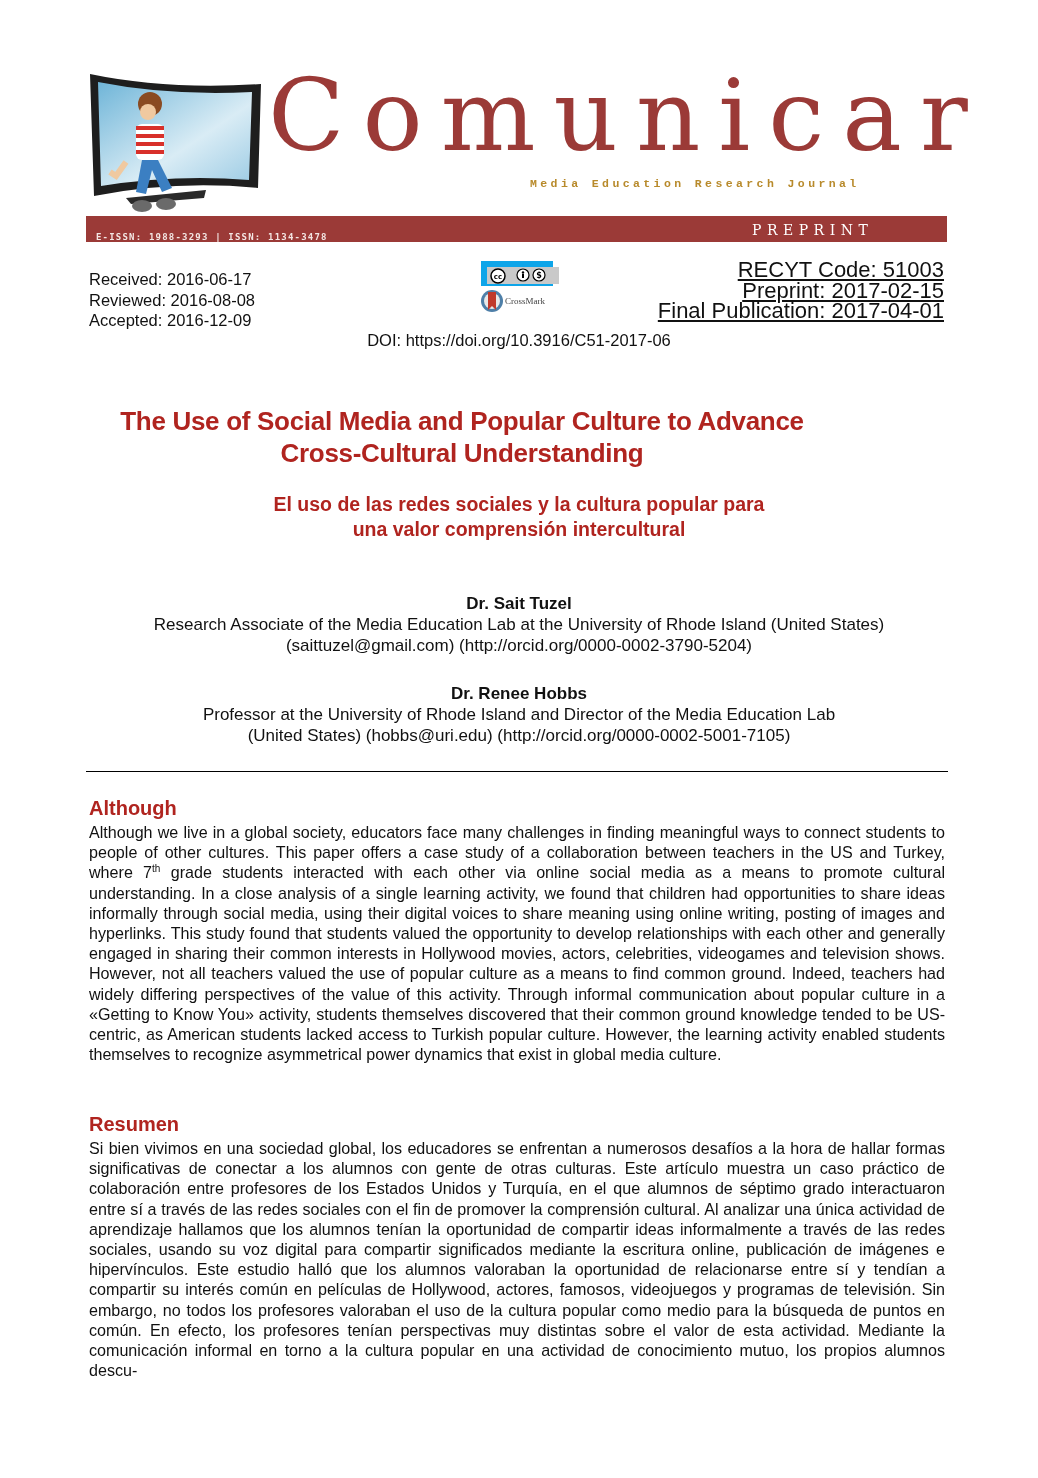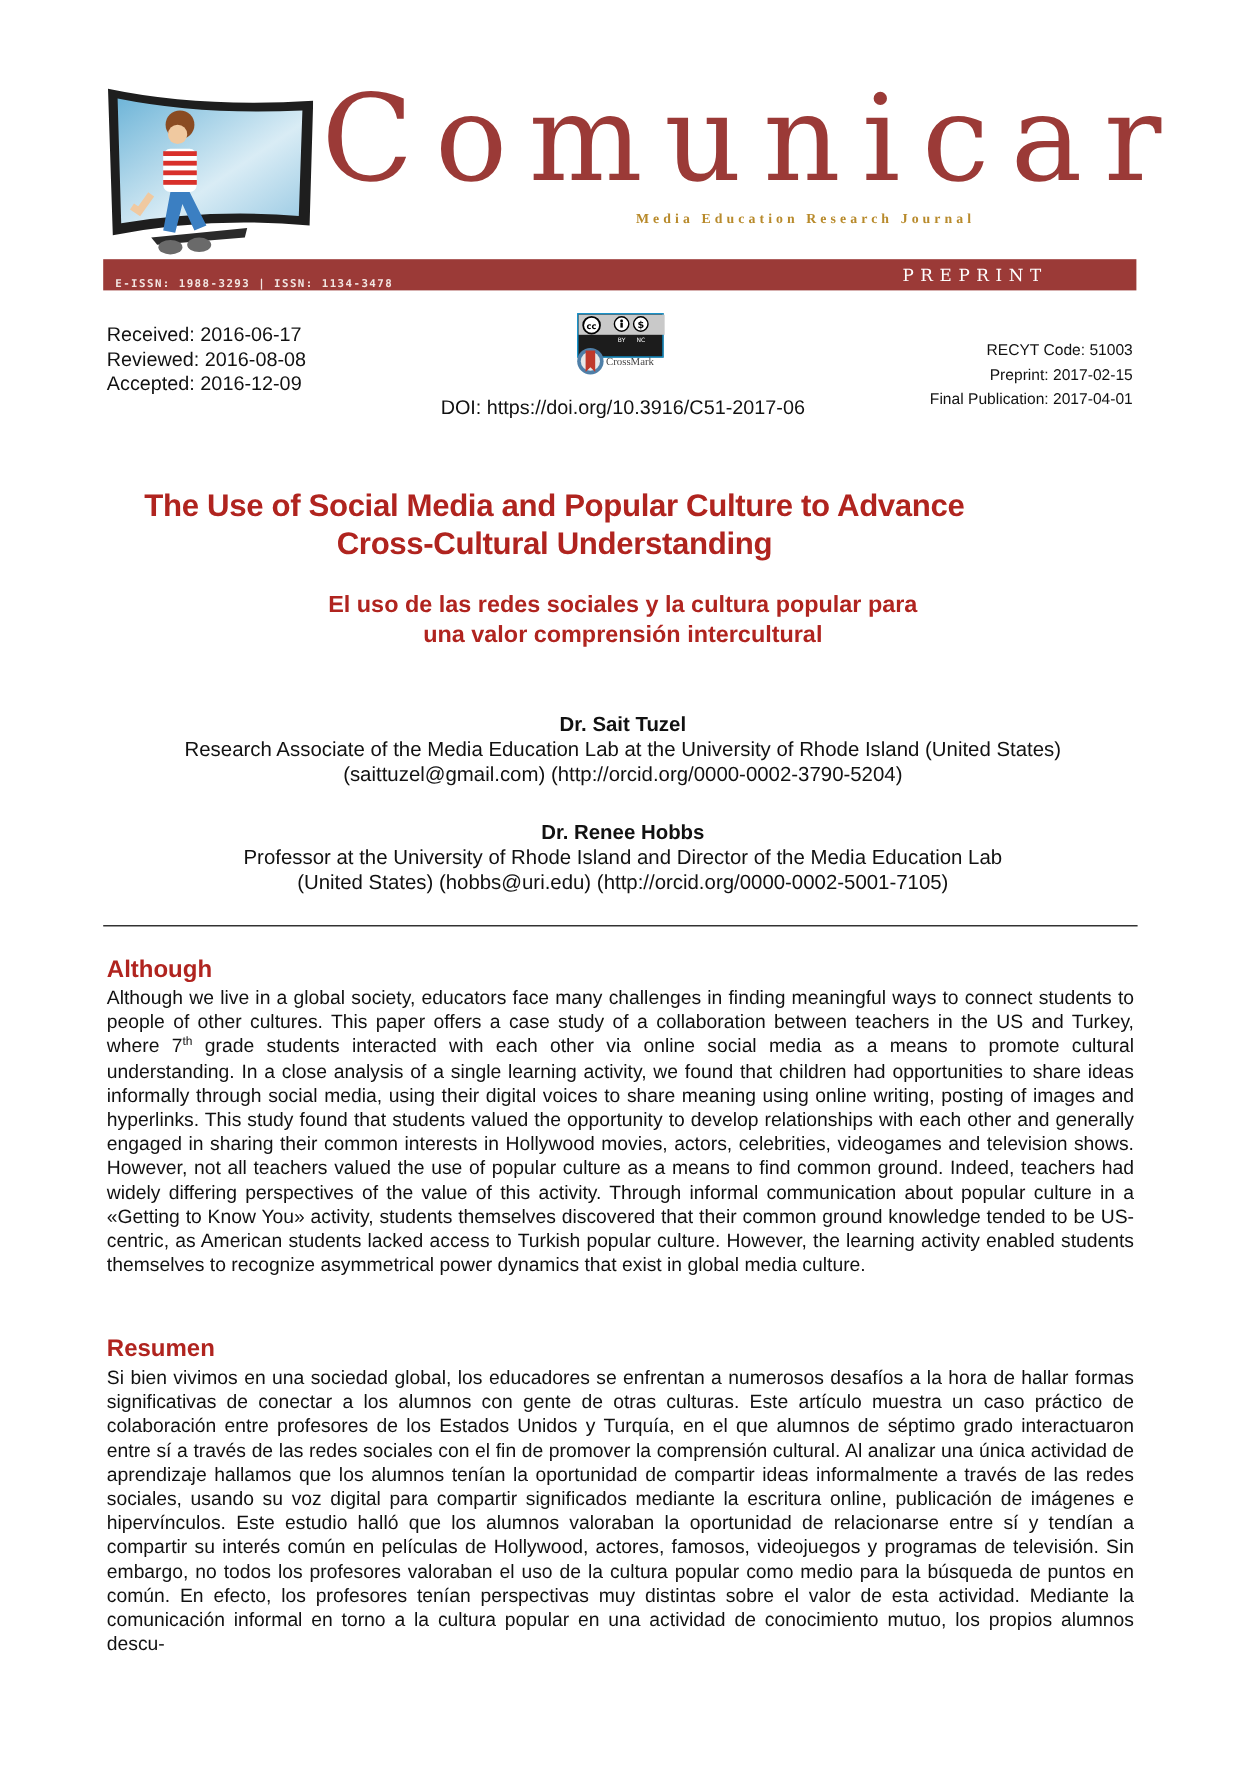--- a/index.html
+++ b/index.html
@@ -2,29 +2,29 @@
 <html><head>
 <meta charset="utf-8">
 <style>
   html, body { margin:0; padding:0; background:#ffffff; }
   body { width:1038px; height:1478px; position:relative; overflow:hidden; font-family:"Liberation Sans", sans-serif; color:#111; }
   .abs { position:absolute; }
 
   
   .logo-art { left:86px; top:68px; width:175px; height:150px; }
   .brand { left:268px; top:66px; font-family:"DejaVu Serif", serif; font-size:100px; color:#9b3a37; letter-spacing:18px; line-height:1; }
-  .brand-sub { left:530px; top:177px; font-family:Liberation Serif, serif; font-weight:bold; font-size:11.5px; color:#b88a2b; letter-spacing:3.4px; }
+  .brand-sub { left:530px; top:177px; font-family:Liberation Mono, monospace; font-weight:bold; font-size:11.5px; color:#b88a2b; letter-spacing:3.4px; }
   .bar { left:86px; top:216px; width:861px; height:26px; background:#9b3a37; }
   .issn { left:96px; top:232px; font-family:"DejaVu Sans Mono", monospace; font-weight:bold; font-size:9px; color:#f3e6e3; letter-spacing:1.2px; }
   .preprint { left:752px; top:222px; font-family:"DejaVu Serif", serif; font-size:14px; color:#ffffff; letter-spacing:5.5px; }
 
   
   .meta-left { left:89px; top:269px; font-size:16.5px; line-height:20.5px; }
-  .meta-right { right:94px; top:282px; font-size:13px; line-height:20.5px; text-align:right; }
-  .cc-badge { left:481px; top:261px; width:72px; height:37px; background:#1c1c1c; border:1px solid #0ea5e9; box-sizing:border-box; }
+  .meta-right { right:94px; top:260px; font-size:22px; line-height:20.5px; text-align:right;text-decoration:underline; }
+  .cc-badge { left:481px; top:261px; width:72px; height:25px; background:#1c1c1c; border:6px solid #0ea5e9; box-sizing:border-box; }
   .crossmark { left:480px; top:288px; }
   .crossmark-label { left:505px; top:296px; font-family:"Liberation Serif", serif; font-size:9px; color:#444; }
   .doi { left:0; width:1038px; top:331px; text-align:center; font-size:16.5px; }
 
   
   .title { left:0; width:924px; top:405px; text-align:center; color:#b0241f; font-weight:bold; font-size:26px; line-height:32px; letter-spacing:-0.3px; }
   .subtitle { left:0; width:1038px; top:492px; text-align:center; color:#b0241f; font-weight:bold; font-size:19.5px; line-height:25px; }
 
   
   .author { left:0; width:1038px; text-align:center; font-size:17px; line-height:21px; }

